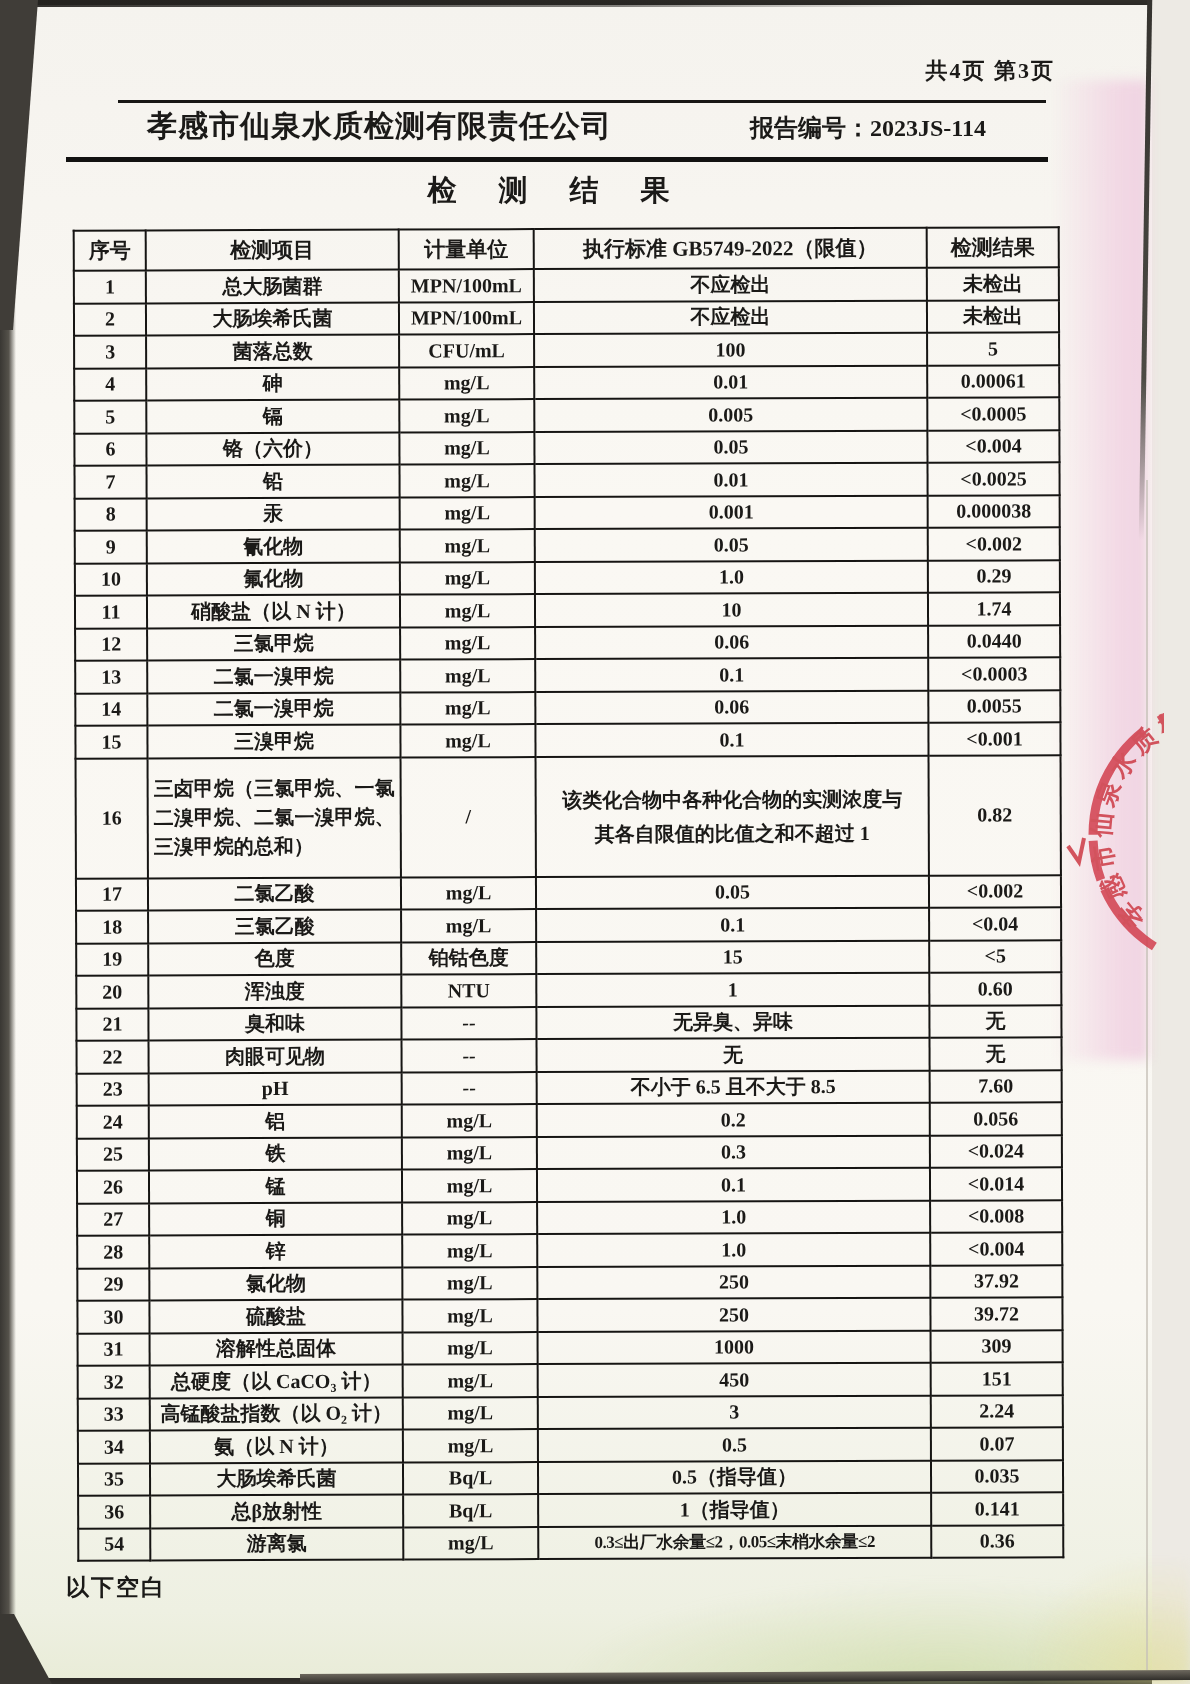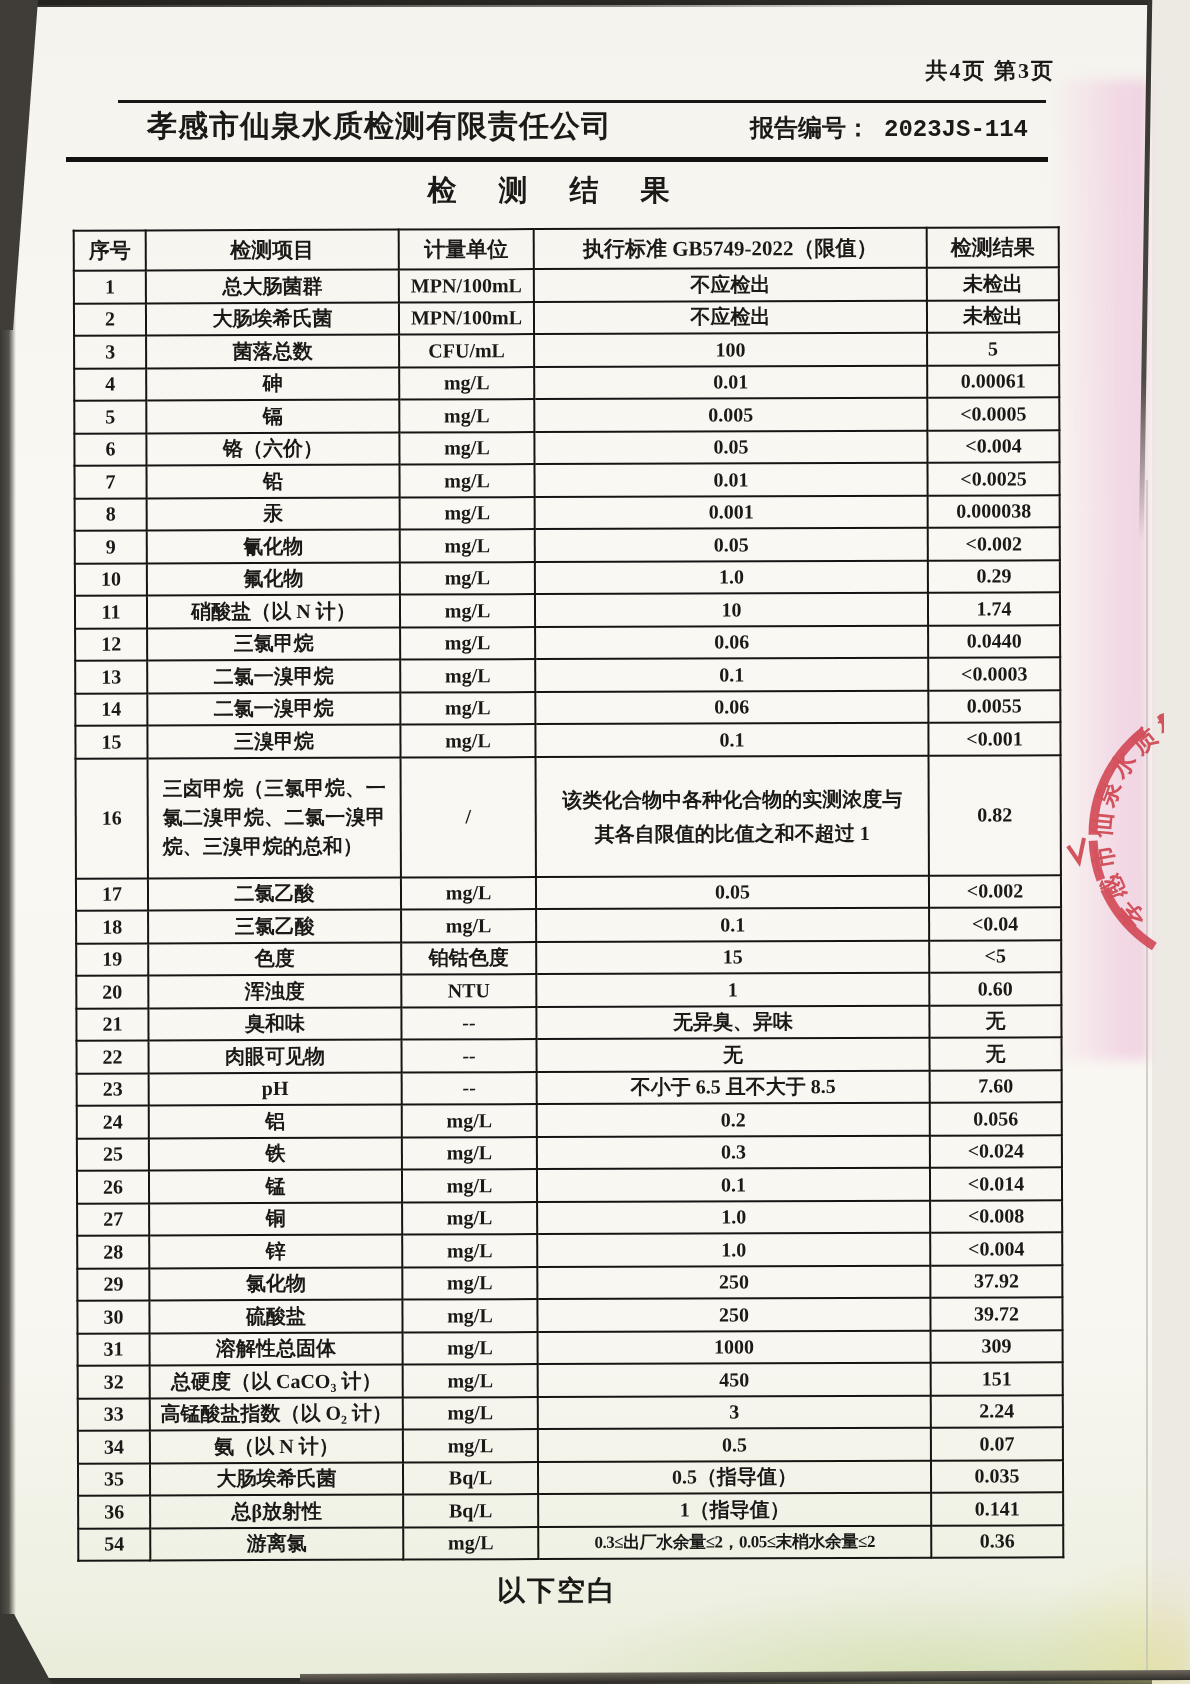--- a/index.html
+++ b/index.html
@@ -42,21 +42,21 @@
   
   .page-info{position:absolute;left:795px;top:56px;width:260px;
     font-size:22px;font-weight:bold;letter-spacing:2px;text-align:right;}
   .rule-top{position:absolute;left:118px;top:100px;width:928px;height:3px;background:#181715;}
   .company-name{position:absolute;left:147px;top:106px;
     font-family:"Liberation Sans","DejaVu Sans",sans-serif;
     font-size:30px;font-weight:bold;letter-spacing:1px;}
   .report-no{position:absolute;left:750px;top:112px;
     font-family:"Liberation Sans","DejaVu Sans",sans-serif;
     font-size:24px;font-weight:bold;}
-  .report-no .num{font-family:Liberation Mono, monospace;margin-left:14px;}
+  .report-no .num{font-family:Liberation Serif, serif;}
   .rule-main{position:absolute;left:66px;top:157px;width:982px;height:5px;background:#121211;}
   .doc-title{position:absolute;left:66px;top:171px;width:982px;text-align:center;
     font-family:"Liberation Sans","DejaVu Sans",sans-serif;
     font-size:29px;font-weight:bold;letter-spacing:17px;}
 
   
   table.results{position:absolute;left:75px;top:228px;width:985px;
     border-collapse:collapse;table-layout:fixed;transform:rotate(-.2deg);
     font-size:20px;font-weight:bold;}
   table.results col.c0{width:72px;}
@@ -65,28 +65,28 @@
   table.results col.c3{width:393px;}
   table.results col.c4{width:132px;}
   table.results th,table.results td{
     border:2.5px solid #161513;text-align:center;vertical-align:middle;
     padding:1px 3px;line-height:1.25;overflow:hidden;}
   table.results thead tr{height:40px;}
   table.results thead th{font-size:21px;font-weight:bold;}
   table.results tbody tr{height:32.5px;}
   table.results tbody tr.tall{height:120px;}
   table.results tbody tr.tall td:nth-child(2){
-    text-align:justify;text-align-last:left;padding:4px 14px;line-height:1.45;font-size:20px;}
+    text-align:justify;text-align-last:left;padding:4px 5px;line-height:1.45;font-size:20px;}
   table.results tbody tr.tall td:nth-child(4){line-height:1.7;padding:0 16px;}
   table.results tbody tr:last-child td:nth-child(4){
     font-size:17px;letter-spacing:-.5px;white-space:nowrap;}
   table.results td.num{font-family:"Liberation Serif",serif;}
 
-  .footer-note{position:absolute;left:66px;top:1572px;width:982px;text-align:center;
-    font-size:28px;font-weight:bold;letter-spacing:2px;}
+  .footer-note{position:absolute;left:66px;top:1572px;width:982px;text-align:left;
+    font-size:23px;font-weight:bold;letter-spacing:2px;}
 
   
   .stamp-wrap{position:absolute;left:1028px;top:650px;width:136px;height:330px;overflow:hidden;
     pointer-events:none;}
 </style>
 </head>
 <body>
 
 <div class="paper"></div>
 

